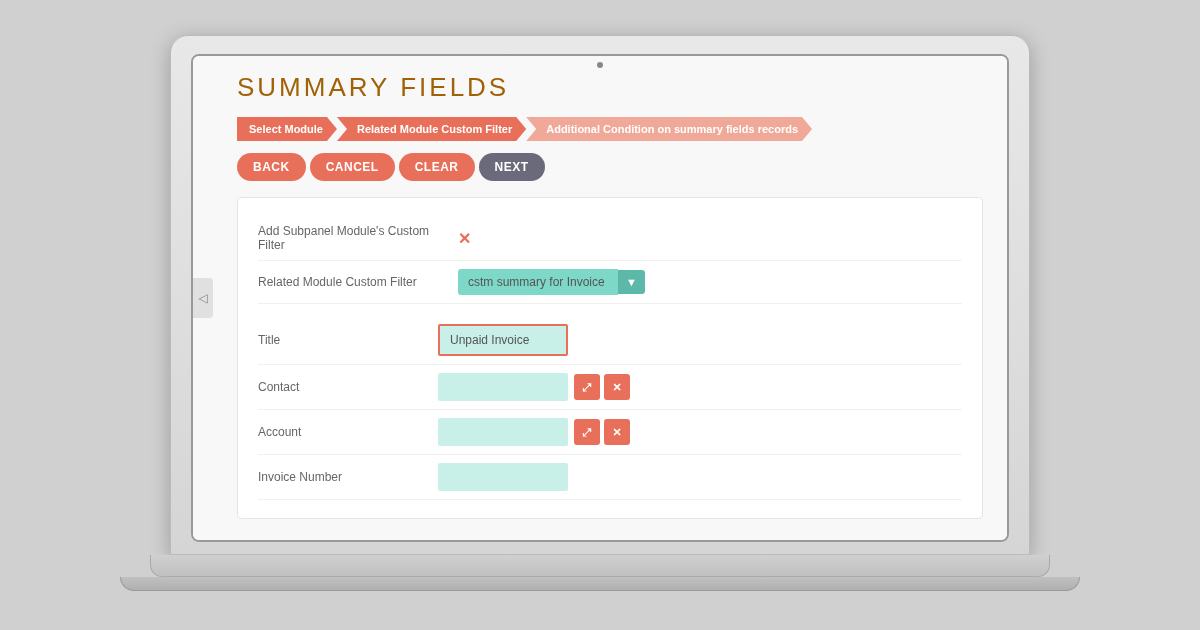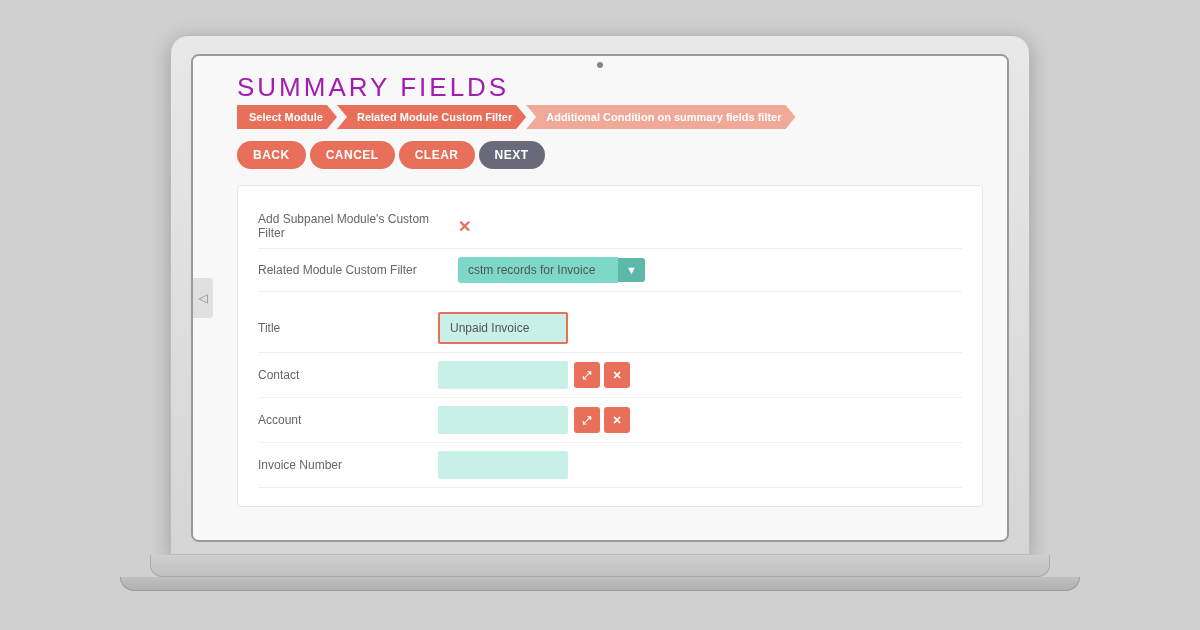--- a/index.html
+++ b/index.html
@@ -98,23 +98,23 @@
 
     .main-area {
       margin-left: 20px;
       padding: 16px 24px;
       height: 100%;
     }
 
     .page-title {
       font-size: 26px;
       font-weight: 300;
-      color: #a21caf;
+      color: #a16207;
       letter-spacing: 3px;
-      margin-bottom: 2px;
+      margin-bottom: 14px;
       text-transform: uppercase;
     }
 
     
     .breadcrumb-steps {
       display: flex;
       align-items: flex-start;
       margin-bottom: 12px;
     }
 
@@ -312,21 +312,21 @@
             <div class="page-title">SUMMARY FIELDS</div>
 
             <div class="breadcrumb-steps">
               <div class="step step-active">
                 <span>Select Module</span>
               </div>
               <div class="step step-active">
                 <span>Related Module Custom Filter</span>
               </div>
               <div class="step step-inactive">
-                <span>Additional Condition on summary fields filter</span>
+                <span>Additional Condition on summary fields records</span>
               </div>
             </div>
 
             <div class="toolbar">
               <button class="btn btn-salmon">BACK</button>
               <button class="btn btn-salmon">CANCEL</button>
               <button class="btn btn-salmon">CLEAR</button>
               <button class="btn btn-dark">NEXT</button>
             </div>
 
@@ -336,21 +336,21 @@
                 <div class="filter-label">Add Subpanel Module's Custom Filter</div>
                 <div class="filter-value">
                   <span class="x-icon">✕</span>
                 </div>
               </div>
 
               <div class="filter-row">
                 <div class="filter-label">Related Module Custom Filter</div>
                 <div class="filter-value">
                   <div class="select-container">
-                    <div class="filter-select">cstm records for Invoice</div>
+                    <div class="filter-select">cstm summary for Invoice</div>
                     <div class="select-arrow">▼</div>
                   </div>
                 </div>
               </div>
 
               <div class="table-section">
 
                 <div class="table-row">
                   <div class="row-label">Title</div>
                   <input class="row-input highlighted" value="Unpaid Invoice" style="border: 2px solid rgb(232, 112, 90); background: rgb(200, 240, 232);">

